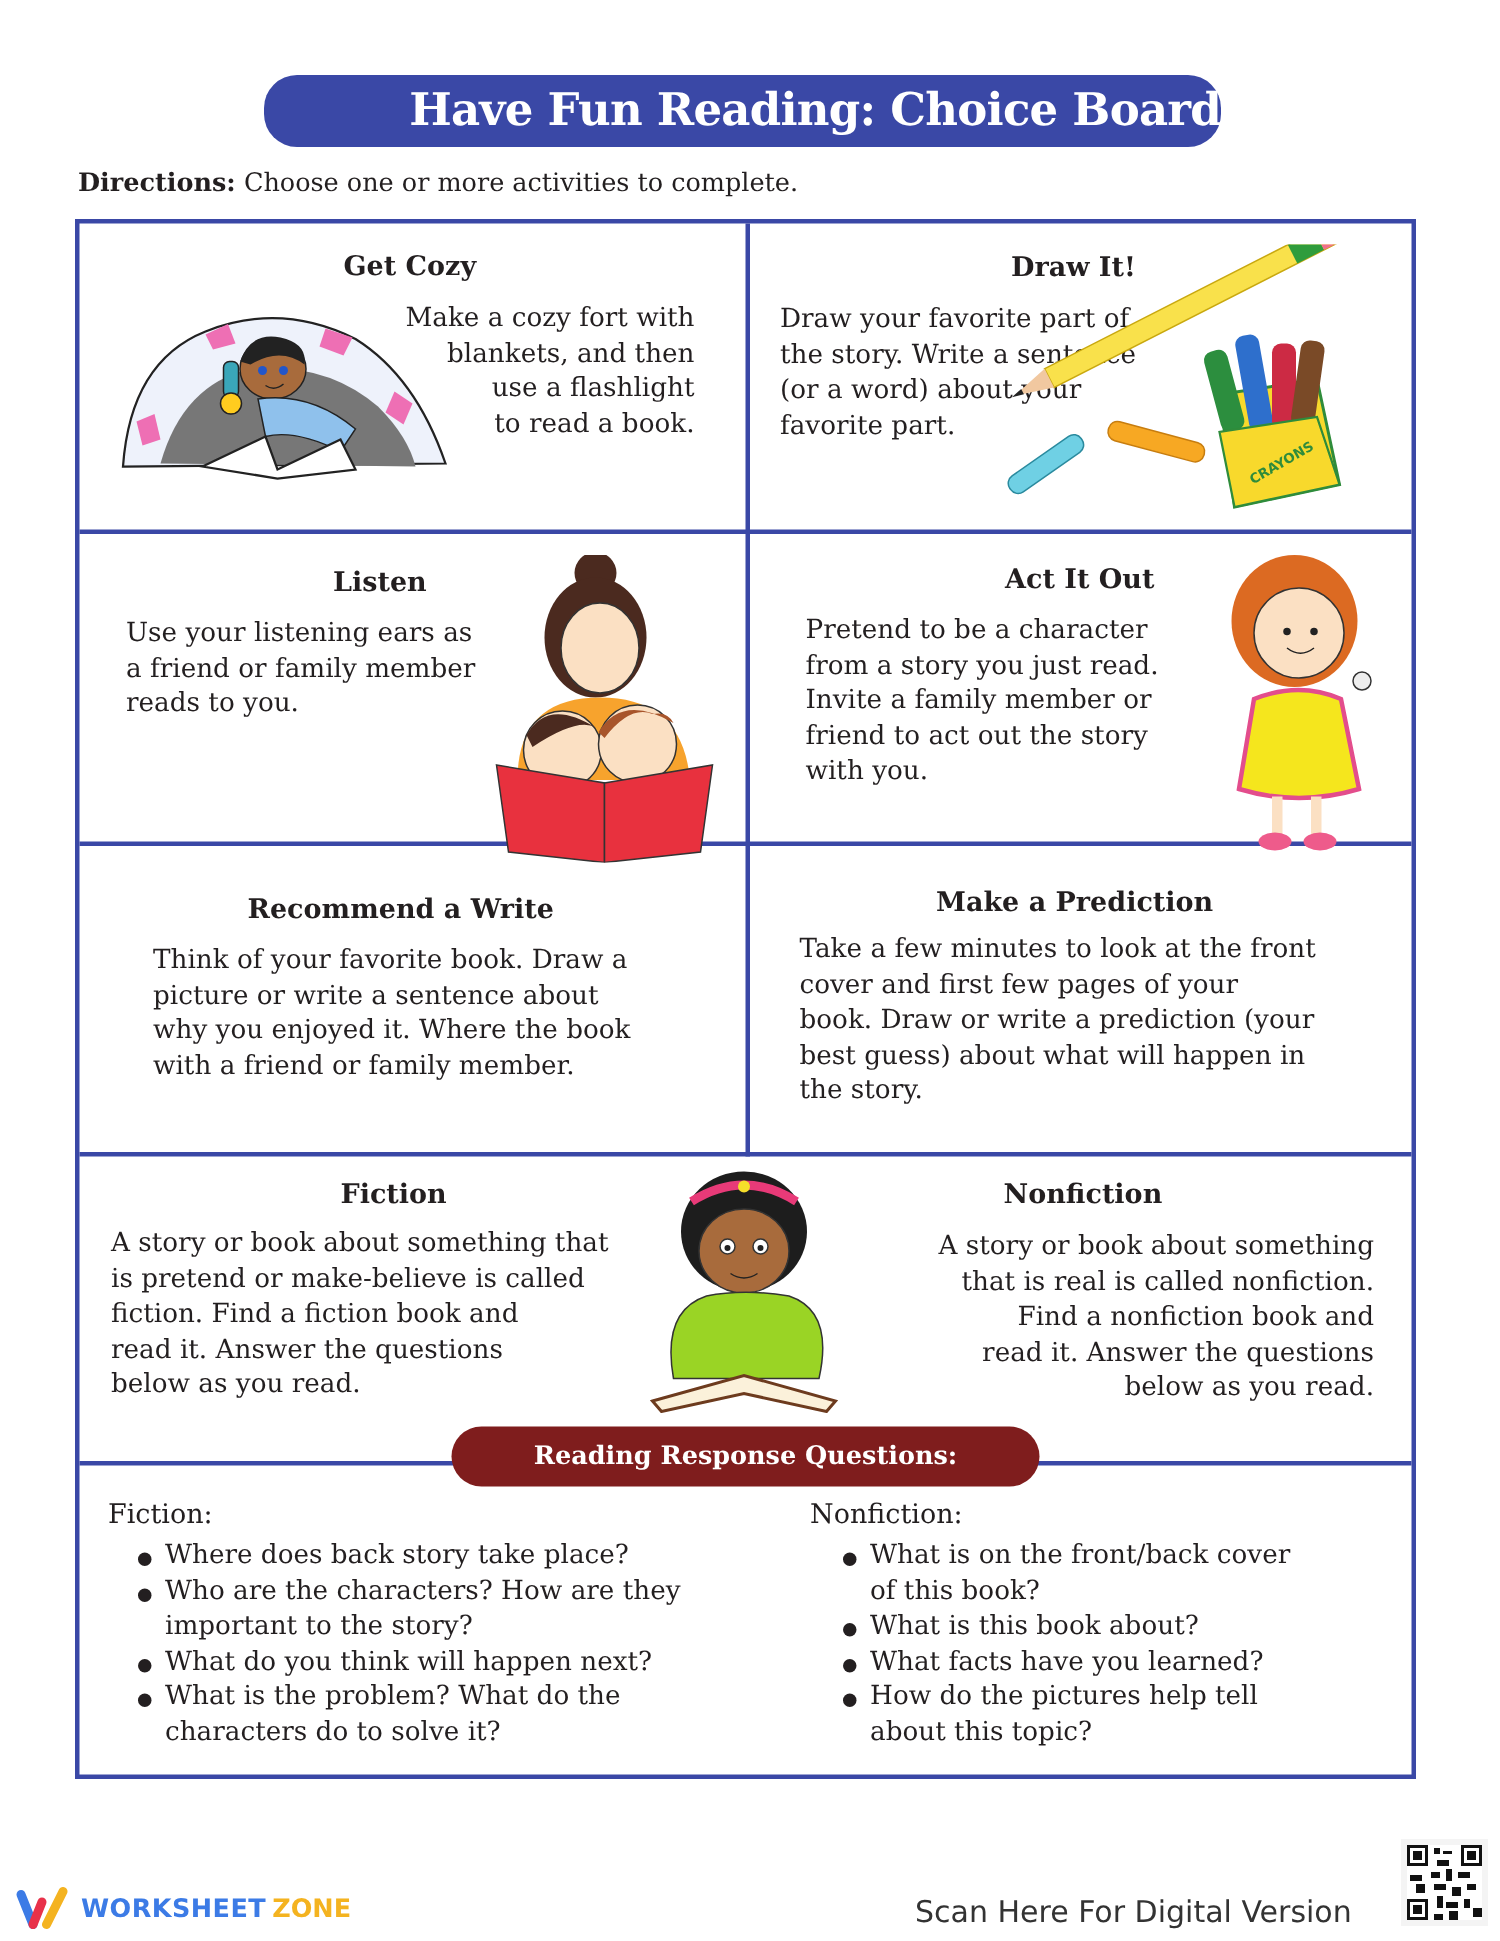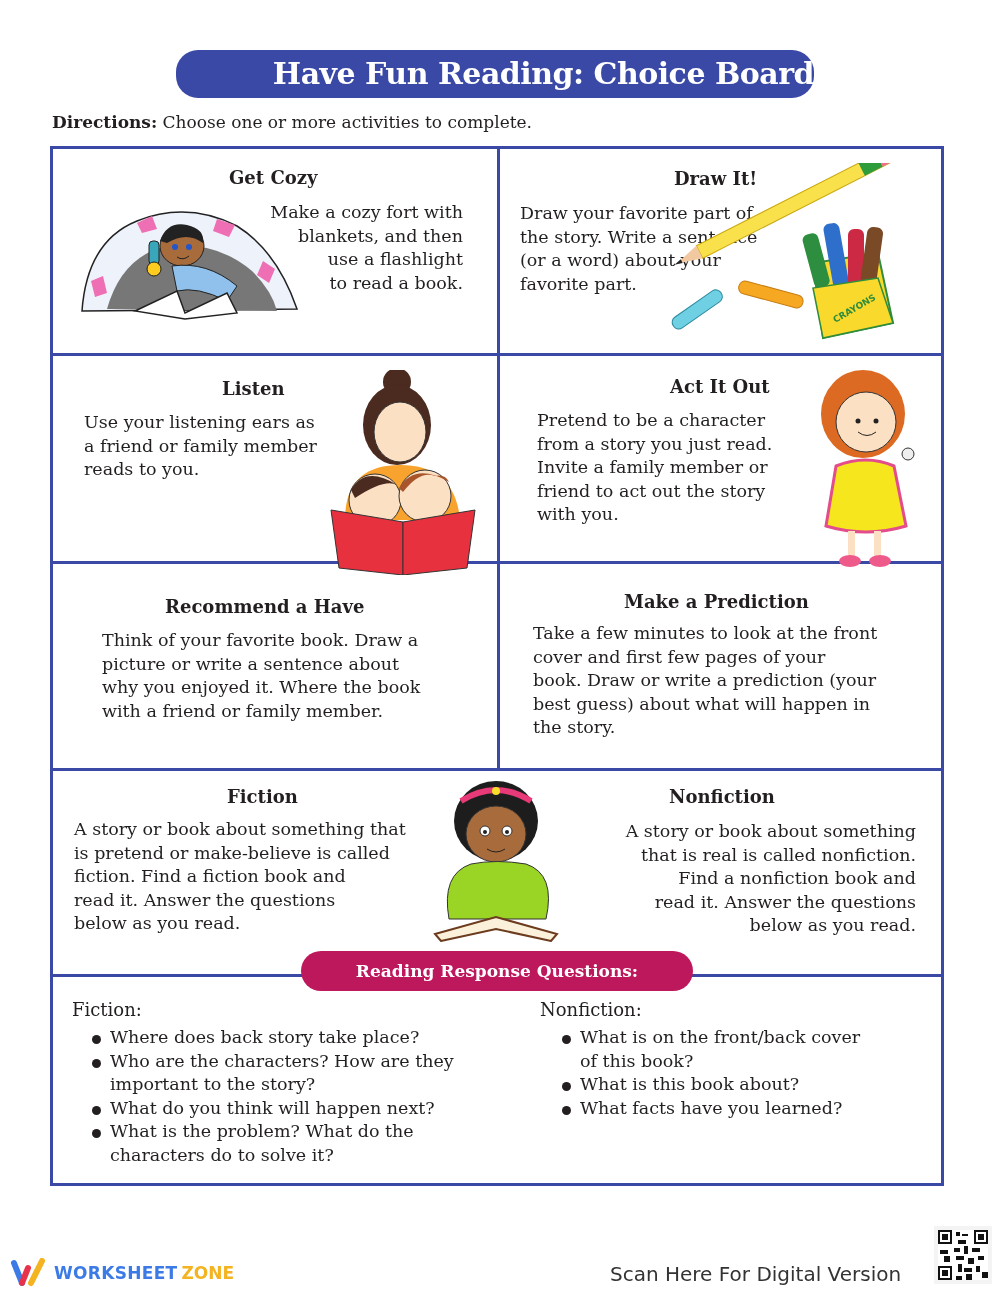--- a/index.html
+++ b/index.html
@@ -28,21 +28,21 @@
   .cell-title {
     position: absolute; font-weight: bold; font-size: 18px; line-height: 22px; white-space: nowrap;
   }
   .cell-text {
     position: absolute; font-size: 17.5px; line-height: 23.5px; white-space: pre-line;
   }
   .right { text-align: right; }
 
   .rrq-pill {
     position: absolute; left: 248px; top: 802px; width: 392px; height: 40px;
-    background: #be185d; border-radius: 20px; color: #fff; font-weight: bold;
+    background: #7f1d1d; border-radius: 20px; color: #fff; font-weight: bold;
     font-size: 17px; line-height: 40px; text-align: center;
   }
   .q-label { position: absolute; font-size: 18px; line-height: 24px; }
   .q-list { position: absolute; list-style: none; }
   .q-list li { position: relative; padding-left: 20px; font-size: 17.5px; line-height: 23.5px; white-space: pre-line; }
   .q-list li .bullet {
     position: absolute; left: 2px; top: 9px; width: 9px; height: 9px; border-radius: 50%; background: #231f20;
   }
 
   .illus { position: absolute; }
@@ -159,21 +159,21 @@
       <path d="M18 100 Q48 88 76 100 L88 160 Q48 172 8 160 Z" fill="#f5e61d" stroke="#e34d8c" stroke-width="3"></path>
       <circle cx="90" cy="88" r="6" fill="#eee" stroke="#333"></circle>
       <rect x="30" y="165" width="7" height="26" fill="#fbe0c3"></rect>
         <rect x="56" y="165" width="7" height="26" fill="#fbe0c3"></rect>
       <ellipse cx="32" cy="195" rx="11" ry="6" fill="#ee5b8b"></ellipse>
         <ellipse cx="62" cy="195" rx="11" ry="6" fill="#ee5b8b"></ellipse>
     </svg>
   </div>
 
   <div class="cell" style="left:0;top:415px;width:444px;height:204px">
-    <div class="cell-title" style="left:112px;top:32px">Recommend a Have</div>
+    <div class="cell-title" style="left:112px;top:32px">Recommend a Write</div>
     <div class="cell-text" style="left:49px;top:65px;width:380px">Think of your favorite book. Draw a
 picture or write a sentence about
 why you enjoyed it. Where the book
 with a friend or family member.</div>
   </div>
 
   <div class="cell" style="left:447px;top:415px;width:512px;height:204px">
     <div class="cell-title" style="left:124px;top:27px">Make a Prediction</div>
     <div class="cell-text" style="left:33px;top:58px;width:400px">Take a few minutes to look at the front
 cover and first few pages of your
@@ -225,20 +225,22 @@
     <li><span class="bullet"></span><span>What is the problem? What do the
 characters do to solve it?</span></li>
   </ul>
 
   <div class="q-label" style="left:487px;top:849px">Nonfiction:</div>
   <ul class="q-list" style="left:507px;top:877px;width:370px">
     <li><span class="bullet"></span><span>What is on the front/back cover
 of this book?</span></li>
     <li><span class="bullet"></span><span>What is this book about?</span></li>
     <li><span class="bullet"></span><span>What facts have you learned?</span></li>
+    <li><span class="bullet"></span><span>How do the pictures help tell
+about this topic?</span></li>
   </ul>
 </div>
 
 <div class="footer-logo">
   <svg width="36" height="30" viewBox="0 0 36 30">
     <line x1="4" y1="5" x2="12" y2="25" stroke="#3c7be6" stroke-width="6" stroke-linecap="round"></line>
     <line x1="12" y1="25" x2="18" y2="10" stroke="#e8314a" stroke-width="6" stroke-linecap="round"></line>
     <line x1="21" y1="25" x2="32" y2="3" stroke="#f4b320" stroke-width="6" stroke-linecap="round"></line>
   </svg>
   <span class="logo-text-a">WORKSHEET</span>

